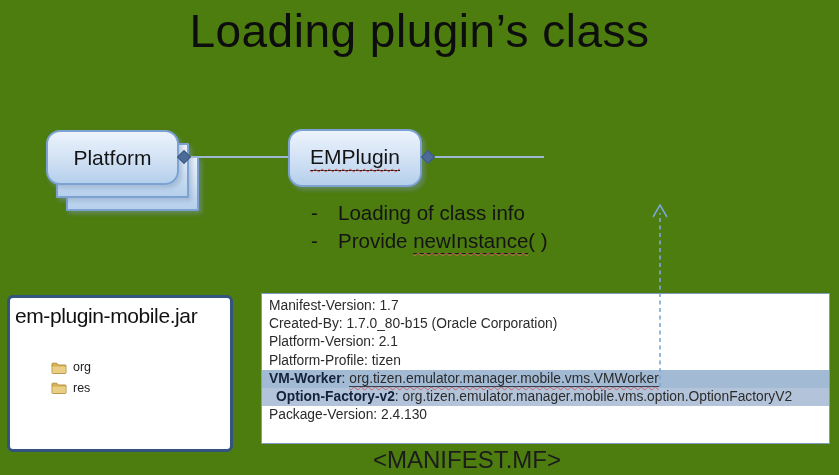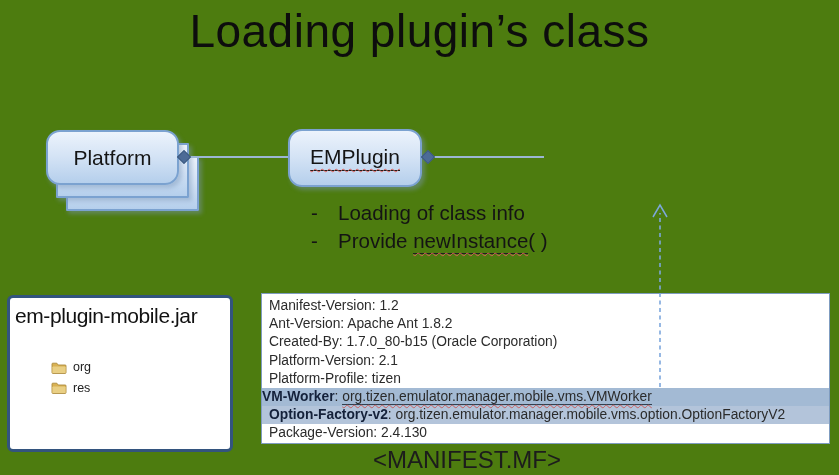--- a/index.html
+++ b/index.html
@@ -43,22 +43,22 @@
   .jrow{display:flex;align-items:center;height:20.5px;width:145px;box-sizing:border-box;padding-left:3px;}
   .jrow .ic{flex:none;margin-right:6px;display:flex;align-items:center;}
   .jrow.sel{background:linear-gradient(180deg,#e2f0fc 0%,#cfe6f8 50%,#c0dcf5 100%);
             border:1px solid #a3cbee;border-radius:2px;}
 
   
   .manifest{position:absolute;left:261px;top:293px;width:569px;height:151px;box-sizing:border-box;
             border:1.5px solid #7f9cc0;background:#fff;padding:3px 0 0 7px;
             font-size:13.8px;line-height:18.2px;color:#2b2b2b;white-space:nowrap;overflow:hidden;}
   .mrow{height:18.2px;}
-  .mrow.hl1{background:#a3bad4;margin-left:-7px;}
-  .mrow.hl2{background:#b3c4da;margin-left:-7px;padding-left:7px;}
+  .mrow.hl1{background:#a3bad4;margin-left:-7px;padding-left:7px;}
+  .mrow.hl2{background:#b3c4da;margin-left:-7px;padding-left:14px;}
   .mkey{font-weight:bold;color:#14213a;}
 
   .caption{position:absolute;left:327px;top:446px;width:280px;text-align:center;
            font-size:24px;color:#1c1c1c;}
 
   .arrow-svg{position:absolute;left:649px;top:201px;z-index:4;}
 </style>
 </head>
 <body>
 
@@ -112,22 +112,21 @@
             <path d="M1 3 Q1 2.2 1.8 2.2 L5.8 2.2 L7.2 4 L14.2 4 Q15 4 15 4.8 L15 11.6 Q15 12.4 14.2 12.4 L1.8 12.4 Q1 12.4 1 11.6 Z" fill="#d9b152" stroke="#ab8a3c" stroke-width="0.9"></path>
             <path d="M1.4 11.9 L1.4 6.2 Q1.4 5.4 2.2 5.4 L13.8 5.4 Q14.6 5.4 14.6 6.2 L14.6 11.9 Z" fill="#e9cf84"></path>
           </svg>
         </span>
         <span>res</span>
       </div>
     </div>
   </div>
 
   <div class="manifest">
-    <div class="mrow">Manifest-Version: 1.2</div>
-    <div class="mrow">Ant-Version: Apache Ant 1.8.2</div>
+    <div class="mrow">Manifest-Version: 1.7</div>
     <div class="mrow">Created-By: 1.7.0_80-b15 (Oracle Corporation)</div>
     <div class="mrow">Platform-Version: 2.1</div>
     <div class="mrow">Platform-Profile: tizen</div>
     <div class="mrow hl1"><span class="mkey">VM-Worker</span><span>: </span><span class="u-spell-sm">org.tizen.emulator.manager.mobile.vms.VMWorker</span></div>
     <div class="mrow hl2"><span class="mkey">Option-Factory-v2</span><span>: </span><span>org.tizen.emulator.manager.mobile.vms.option.OptionFactoryV2</span></div>
     <div class="mrow">Package-Version: 2.4.130</div>
   </div>
 
   <div class="caption">&lt;MANIFEST.MF&gt;</div>
 

